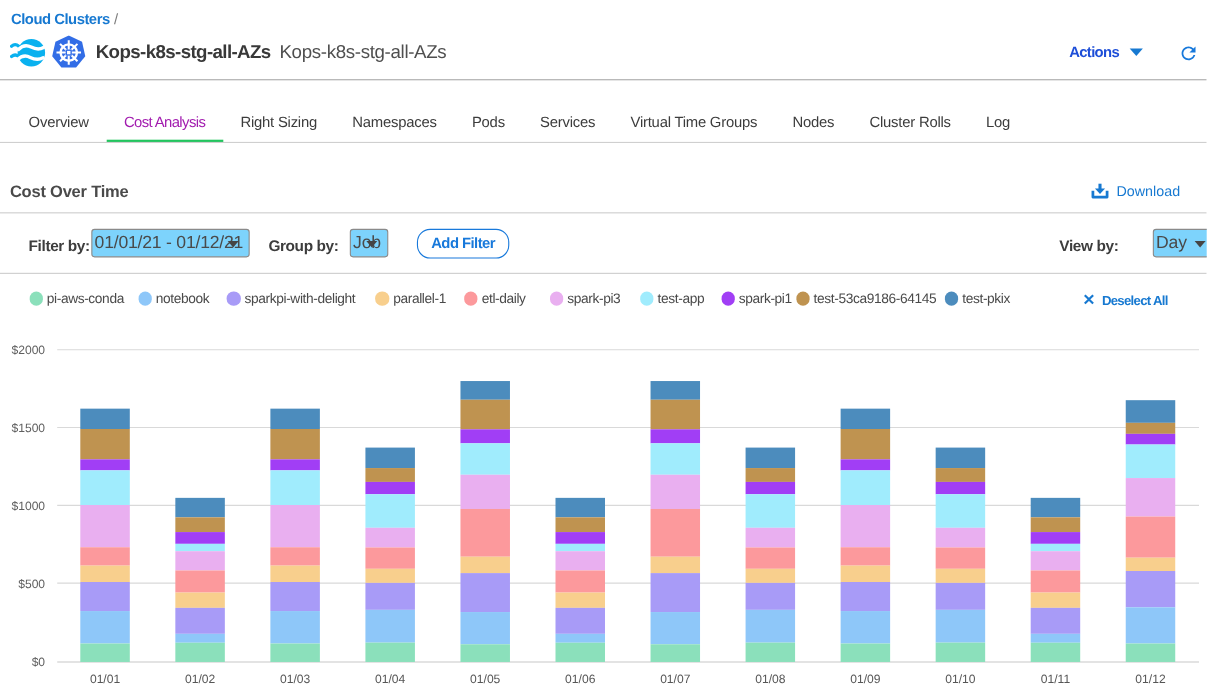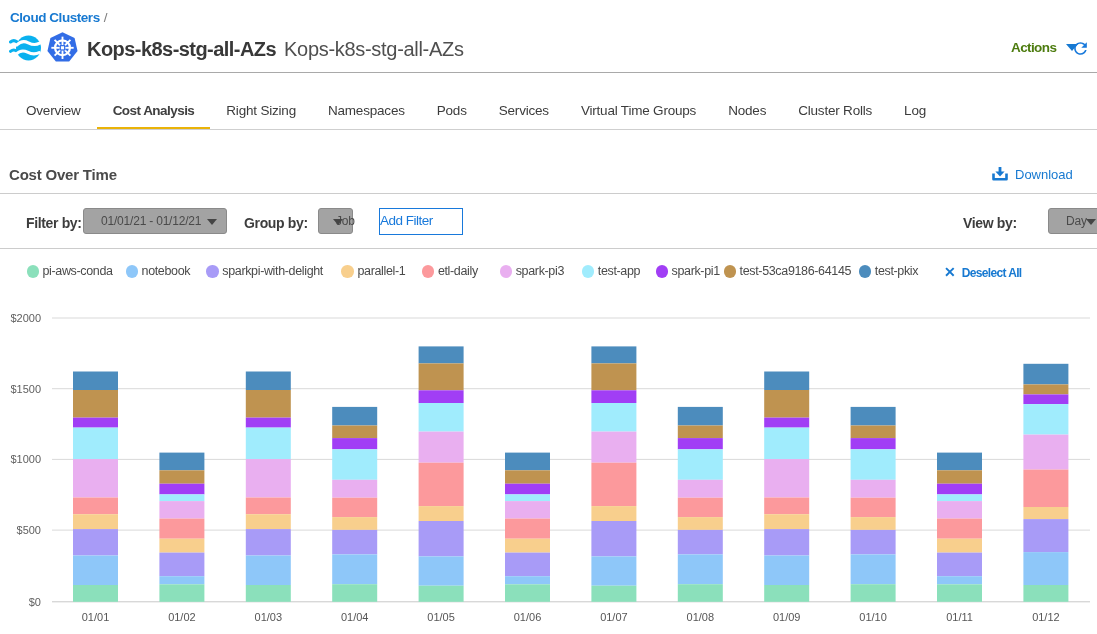--- a/index.html
+++ b/index.html
@@ -3,43 +3,43 @@
 <meta charset="utf-8">
 <style>
 * { margin:0; padding:0; box-sizing:border-box; }
 html,body { width:1097px; height:634px; background:#fff; font-family:"Liberation Sans",sans-serif; overflow:hidden; position:relative; }
 .abs { position:absolute; }
 .hline { position:absolute; left:0; width:1097px; height:1px; }
 
 #crumb { left:10px; top:10px; font-size:13.5px; font-weight:bold; color:#1779d1; letter-spacing:-0.45px; }
 #crumb .slash { color:#7c7c7c; font-weight:normal; margin-left:4px; }
 
-#title { left:87px; top:38px; font-size:20px; color:#3d3d3d; letter-spacing:-0.1px; }
+#title { left:87px; top:38px; font-size:17px; color:#3d3d3d; letter-spacing:-0.1px; }
 #title b { font-weight:bold; color:#383838; letter-spacing:-0.55px; }
 #title span { color:#4f4f4f; margin-left:8px; letter-spacing:-0.3px; }
-#actions { top:40px; left:972px; font-size:13.5px; font-weight:bold; color:#4d7c0f; letter-spacing:-0.6px;margin-left:39px; }
+#actions { top:40px; left:972px; font-size:13.5px; font-weight:bold; color:#1d4ed8; letter-spacing:-0.6px; }
 #actions .car { display:inline-block; margin-left:10px; width:0; height:0; border-left:6px solid transparent; border-right:6px solid transparent; border-top:7px solid #1779d1; vertical-align:1px; }
 
 #tabs { left:10px; top:103px; font-size:13.5px; color:#3c3c3c; letter-spacing:-0.2px; white-space:nowrap; }
 #tabs .tab { display:inline-block; padding:0 16px 8.5px 16px; }
-#tabs .tab.act { color:#404040; font-weight:bold; border-bottom:3px solid #eab308; letter-spacing:-0.55px; }
+#tabs .tab.act { color:#a21caf; font-weight:normal; border-bottom:3px solid #22c55e; letter-spacing:-0.55px; }
 
 #cot { left:9px; top:166px; font-size:15px; font-weight:bold; color:#4a4a4a; letter-spacing:-0.2px; }
 #dl { left:992px; top:166px; font-size:13px; font-weight:normal; color:#1779d1; }
 #dl svg { vertical-align:-3.5px; margin-right:7px; }
 
 .lbl { position:absolute; font-size:14px; font-weight:bold; color:#3d3d3d; top:215px; letter-spacing:-0.35px; }
-.sel { position:absolute; top:208px; height:26px; border:1px solid #8a8a8a; border-radius:3px; background:#a3a3a3; font-size:12px; color:#4a4a4a; line-height:24px; padding-left:17px; letter-spacing:-0.2px; }
+.sel { position:absolute; top:208px; height:26px; border:1px solid #8a8a8a; border-radius:3px; background:#7dd3fc; font-size:16px; color:#4a4a4a; line-height:24px; padding-left:2px; letter-spacing:-0.2px; }
 .sel .car { position:absolute; right:9px; top:10px; width:0; height:0; border-left:5.5px solid transparent; border-right:5.5px solid transparent; border-top:6.5px solid #454545; }
-#addf { position:absolute; left:379px; top:208px; width:84px; height:27px; border:1.2px solid #1879db; border-radius:0; background:#fff; font-size:13.5px; font-weight:normal; color:#1879db; text-align:left; line-height:24px; letter-spacing:-0.5px; }
+#addf { position:absolute; left:379px; top:208px; width:84px; height:27px; border:1.2px solid #1879db; border-radius:12px; background:#fff; font-size:13.5px; font-weight:bold; color:#1879db; text-align:center; line-height:24px; letter-spacing:-0.5px; }
 
 #legend { position:absolute; left:26.5px; top:264px; font-size:12.5px; color:#4a4a4a; white-space:nowrap; letter-spacing:-0.35px; }
 #legend .it { display:inline-block; margin-right:16px; }
 #legend .dot { display:inline-block; width:12.5px; height:12.5px; border-radius:50%; margin-right:3.5px; vertical-align:-2.5px; }
-#desel { position:absolute; left:944px; top:264px; font-size:12px; font-weight:bold; color:#1779d1; letter-spacing:-0.65px; }
+#desel { position:absolute; left:984px; top:264px; font-size:12px; font-weight:bold; color:#1779d1; letter-spacing:-0.65px; }
 #desel .x { font-weight:bold; margin-right:6px; font-size:14px; letter-spacing:0; }
 </style>
 </head>
 <body>
 <div class="abs" id="crumb">Cloud Clusters<span class="slash">/</span></div>
 
 <svg class="abs" style="left:9px;top:34px" width="33" height="28" viewBox="0 0 33 28">
   <circle cx="19.5" cy="14" r="12.5" fill="#0ab1ef"></circle>
   <path d="M1.5 8 Q4.8 5.2 8.1 8" fill="none" stroke="#0ab1ef" stroke-width="3" stroke-linecap="round"></path>
   <path d="M1.5 17.4 Q4.8 14.6 8.1 17.4" fill="none" stroke="#0ab1ef" stroke-width="3" stroke-linecap="round"></path>

